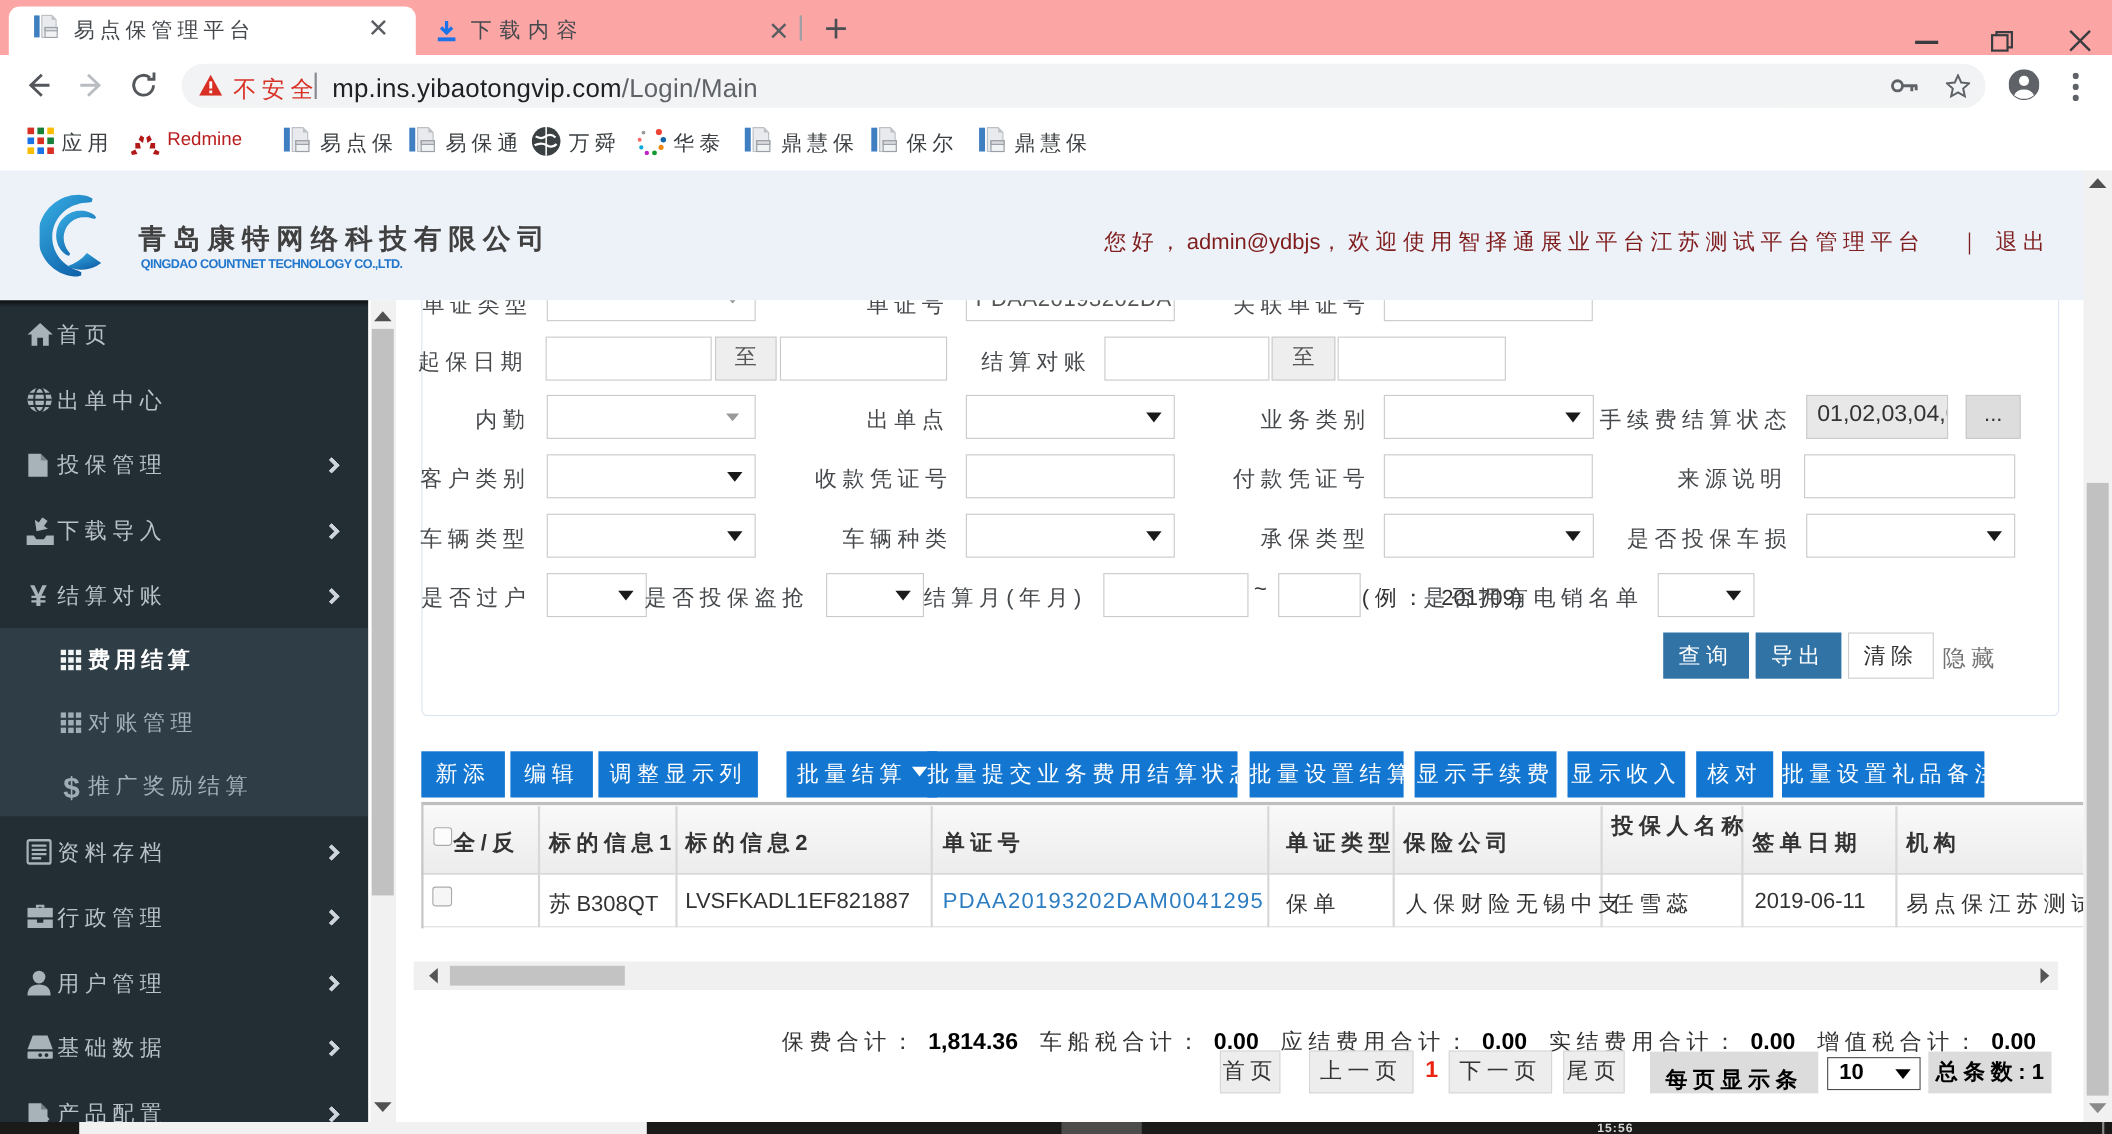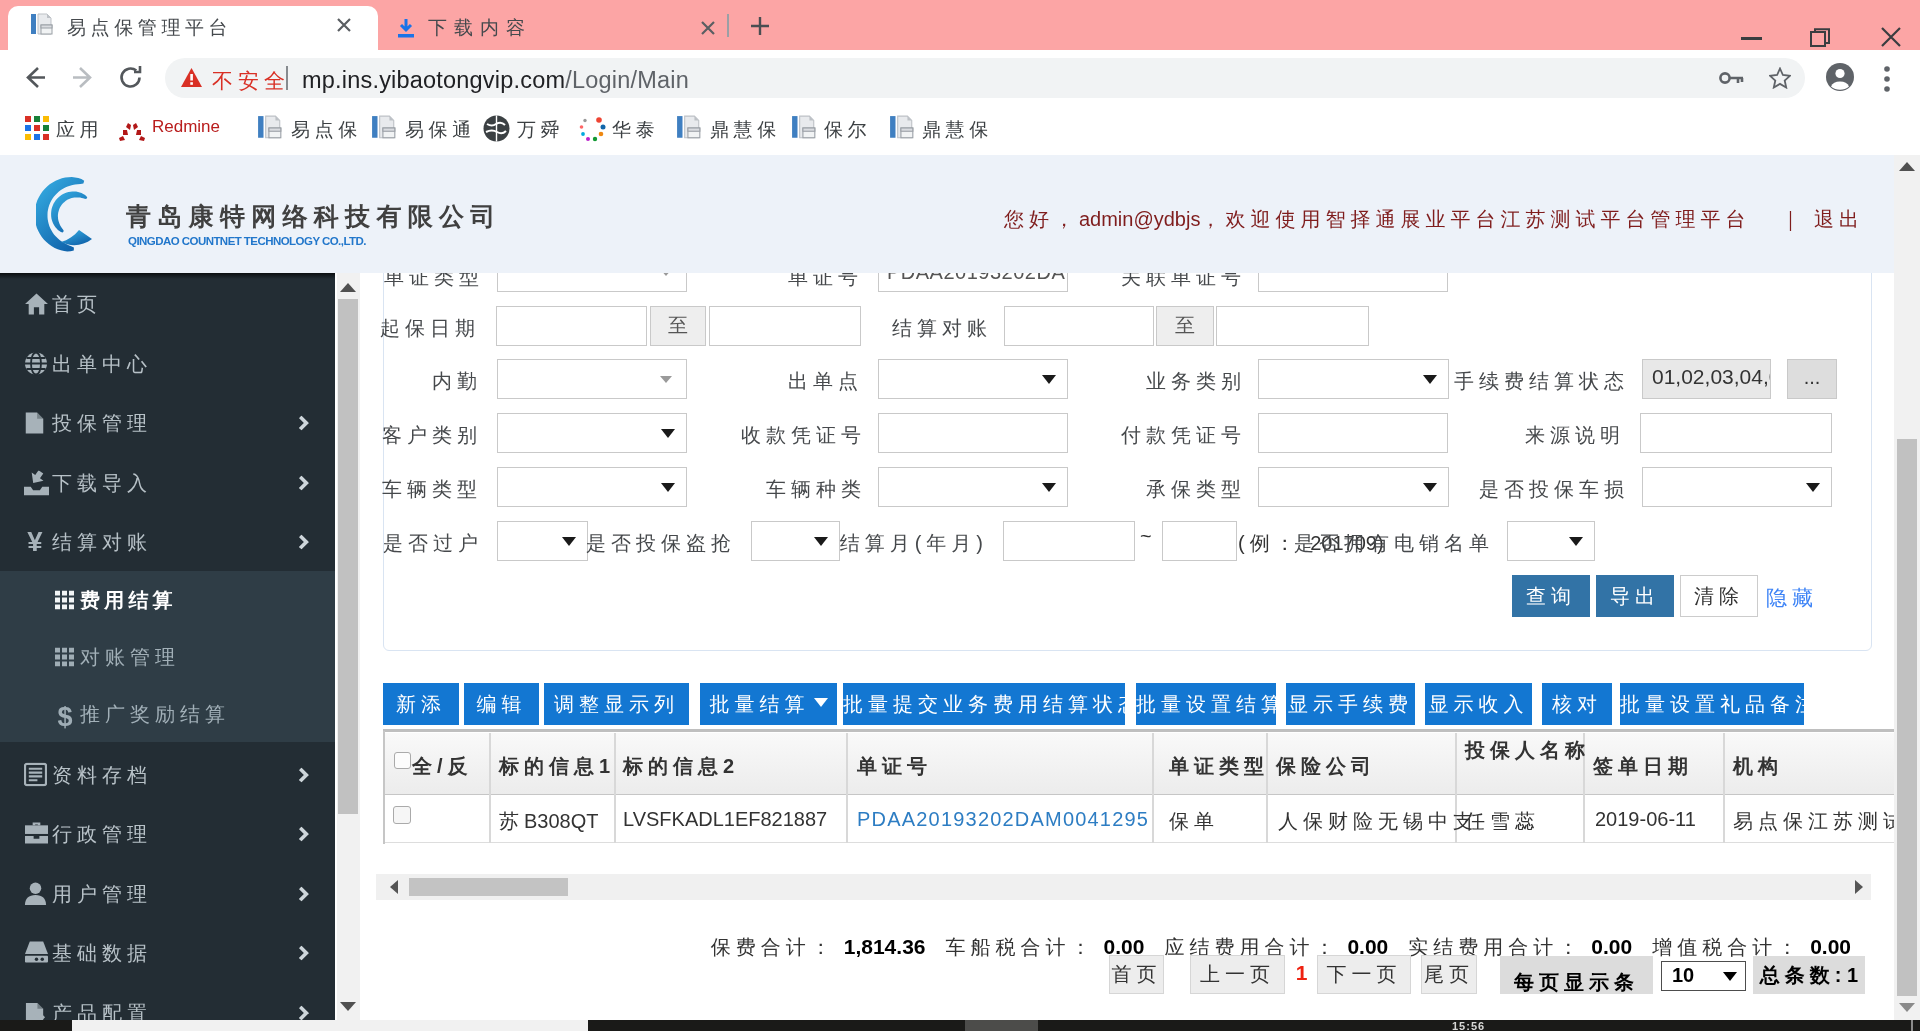--- a/index.html
+++ b/index.html
@@ -453,25 +453,25 @@
 <div class="ab" style="left:780px;top:252px;font-size:20px;color:#333">~</div>
 <div class="in" style="left:802px;top:248px;width:75px"></div>
 <div class="ab nw" style="left:878px;top:257px;font-size:20px;color:#333"><span class="cjk">(例： </span>201709)</div>
 <div class="lb" style="right:400px;top:257px">是否拥有电销名单</div>
 <div class="sel" style="left:1147px;top:248px;width:88px">
       <span class="tri"></span>
     </div>
 <button class="btn-q" style="left:1152px;top:302px;width:78px"><span class="cjk">查询</span></button>
 <button class="btn-q" style="left:1236px;top:302px;width:78px"><span class="cjk">导出</span></button>
 <button class="btn-w" style="left:1320px;top:302px;width:78px"><span class="cjk">清除</span></button>
-<div class="ab cjk" style="left:1406px;top:311px;font-size:21px;color:#3b82f6">隐藏</div>
+<div class="ab cjk" style="left:1406px;top:311px;font-size:21px;color:#737373">隐藏</div>
 <div class="tbtn" style="left:23px;width:76px;line-height:42px"><span class="c">新添</span></div>
 <div class="tbtn" style="left:104px;width:75px;line-height:42px"><span class="c">编辑</span></div>
 <div class="tbtn" style="left:184px;width:145px;line-height:42px"><span class="c">调整显示列</span></div>
-<div class="tbtn" style="left:340px;width:137px;line-height:42px"><span class="c">批量结算</span><span style="display:inline-block;vertical-align:4px;margin-left:4px;width:0;height:0;border-left:7px solid transparent;border-right:7px solid transparent;border-top:9px solid #fff"></span></div>
+<div class="tbtn" style="left:355px;width:137px;line-height:42px"><span class="c">批量结算</span><span style="display:inline-block;vertical-align:4px;margin-left:4px;width:0;height:0;border-left:7px solid transparent;border-right:7px solid transparent;border-top:9px solid #fff"></span></div>
 <div class="tbtn" style="left:483px;width:282px;line-height:42px"><span class="c">批量提交业务费用结算状态至</span><span style="display:inline-block;vertical-align:4px;margin-left:4px;width:0;height:0;border-left:7px solid transparent;border-right:7px solid transparent;border-top:9px solid #fff"></span></div>
 <div class="tbtn" style="left:776px;width:140px;line-height:42px"><span class="c">批量设置结算月</span></div>
 <div class="tbtn" style="left:926px;width:129px;line-height:42px"><span class="c">显示手续费</span></div>
 <div class="tbtn" style="left:1065px;width:107px;line-height:42px"><span class="c">显示收入</span></div>
 <div class="tbtn" style="left:1182px;width:70px;line-height:42px"><span class="c">核对</span></div>
 <div class="tbtn" style="left:1260px;width:184px;line-height:42px"><span class="c">批量设置礼品备注</span></div>
 <div class="ab" style="left:23px;top:456px;width:1511px;height:3px;background:#bfbfbf"></div>
 <div class="ab" style="left:23px;top:460px;width:1511px;height:62px;background:linear-gradient(#f9f9f9,#ececec);border-bottom:1.5px solid #c6c6c6"></div>
 <div class="ab" style="left:23px;top:523px;width:1511px;height:47px;background:#fff;border-bottom:1.5px solid #ddd"></div>
 <div class="ab" style="left:23px;top:458px;width:1.5px;height:113px;background:#c6c6c6"></div>

